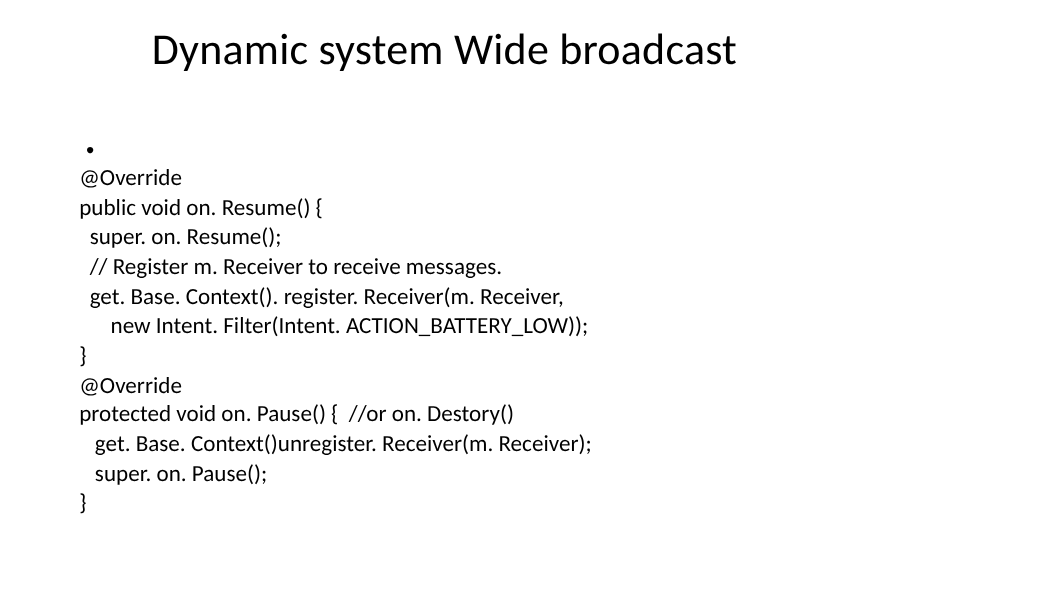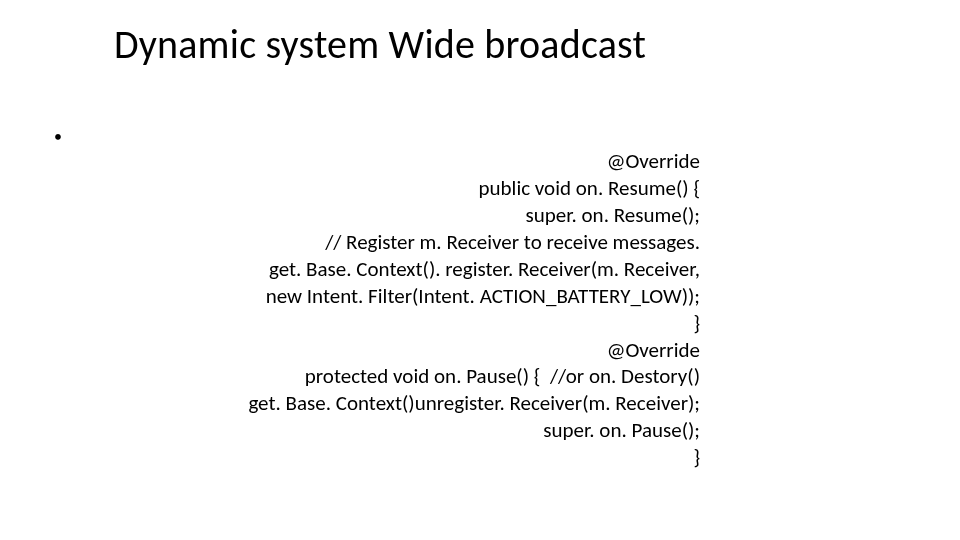--- a/index.html
+++ b/index.html
@@ -10,20 +10,21 @@
     background: #ffffff;
     font-family: Calibri, "Segoe UI", Arial, sans-serif;
     color: #000000;
     overflow: hidden;
   }
   .slide {
     width: 760px;
     height: 540px;
     position: relative;
     box-sizing: border-box;
+    margin-left: 24px;
   }
   .title {
     position: absolute;
     top: 20px;
     left: 0;
     width: 100%;
     text-align: center;
     font-size: 40px;
     font-weight: 400;
     letter-spacing: 0.2px;
@@ -46,21 +47,20 @@
     flex: 0 0 28px;
     text-align: left;
     padding-left: 6px;
     box-sizing: border-box;
     font-size: 16px;
     position: relative;
     top: -1px;
   }
   .code-block {
     white-space: pre;
-    text-align: right;
   }
 </style>
 </head>
 <body>
 
 <div class="slide">
 
   <div class="title">Dynamic system Wide broadcast</div>
 
   <div class="body">

